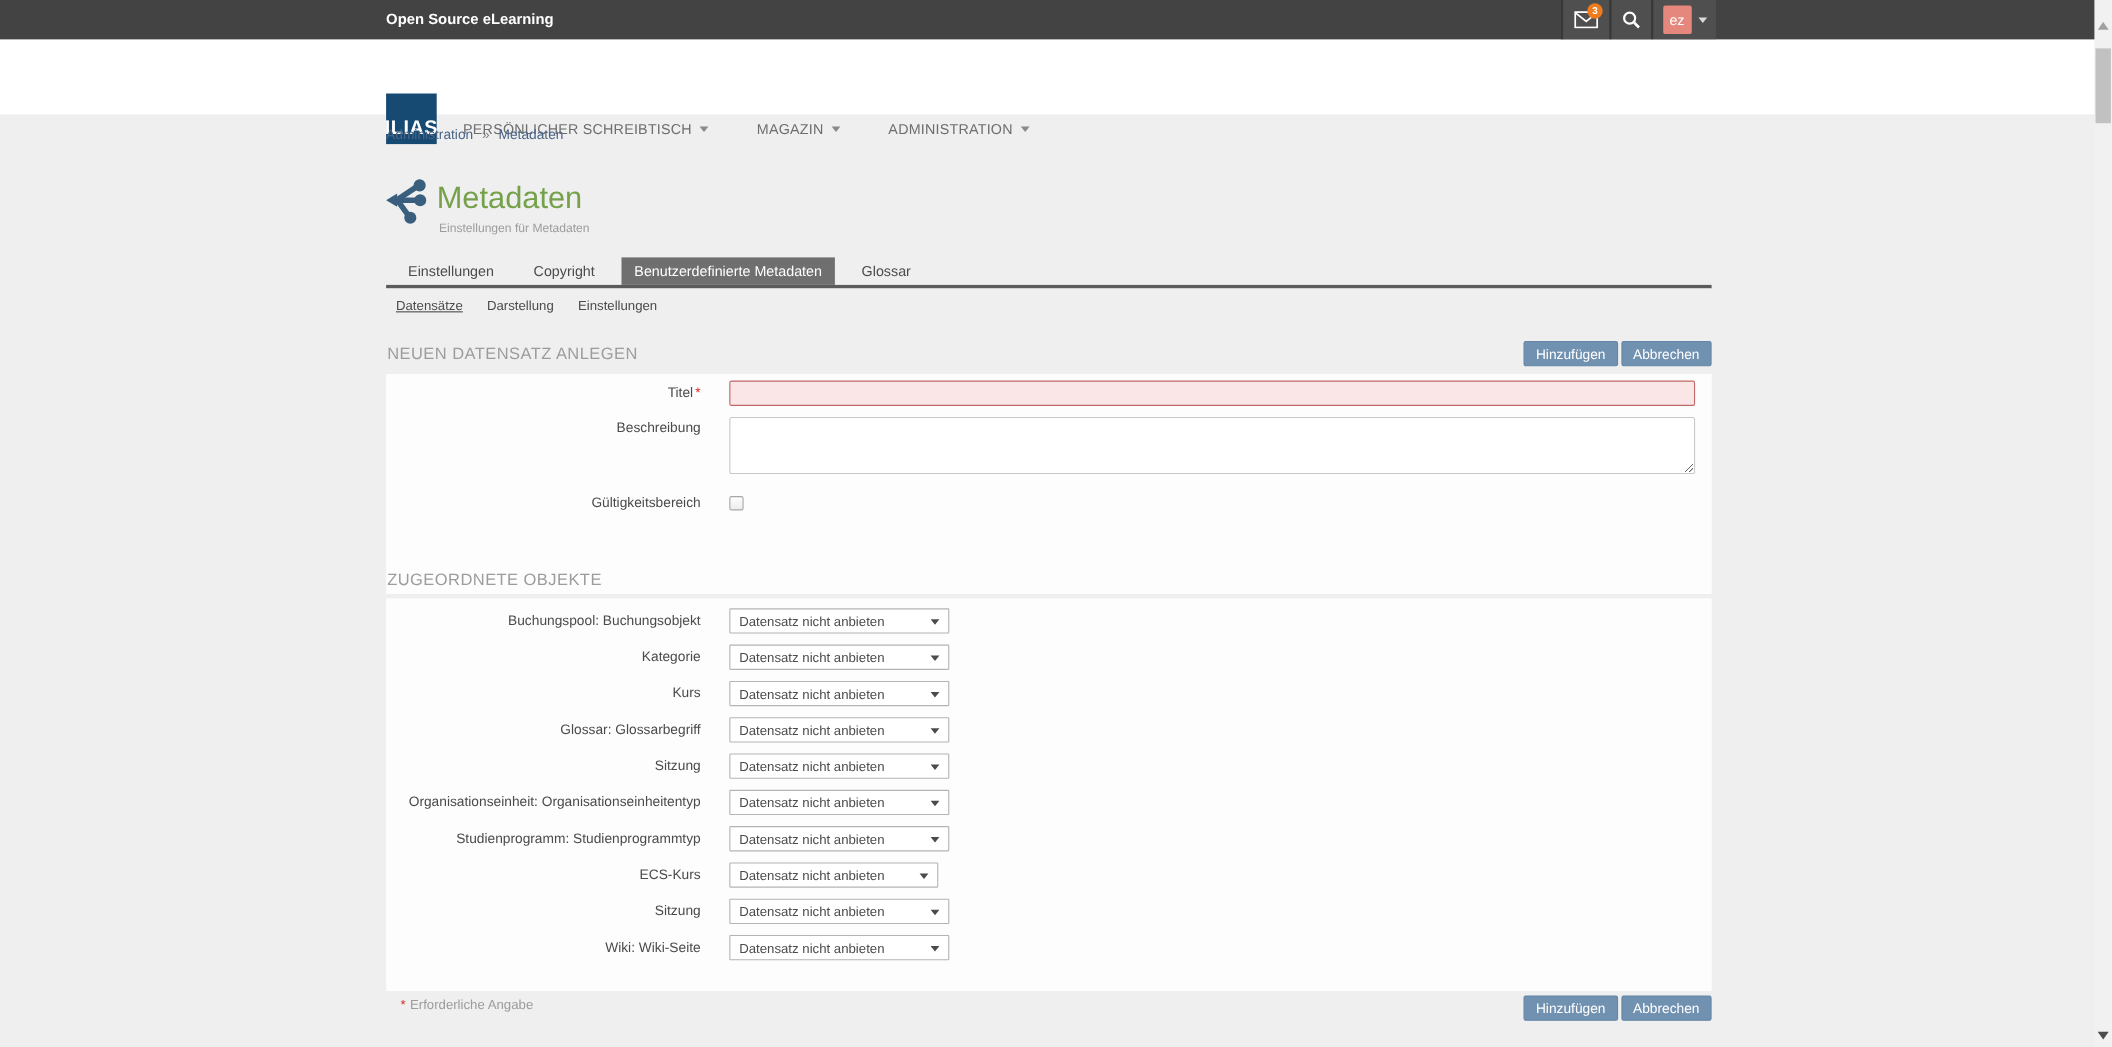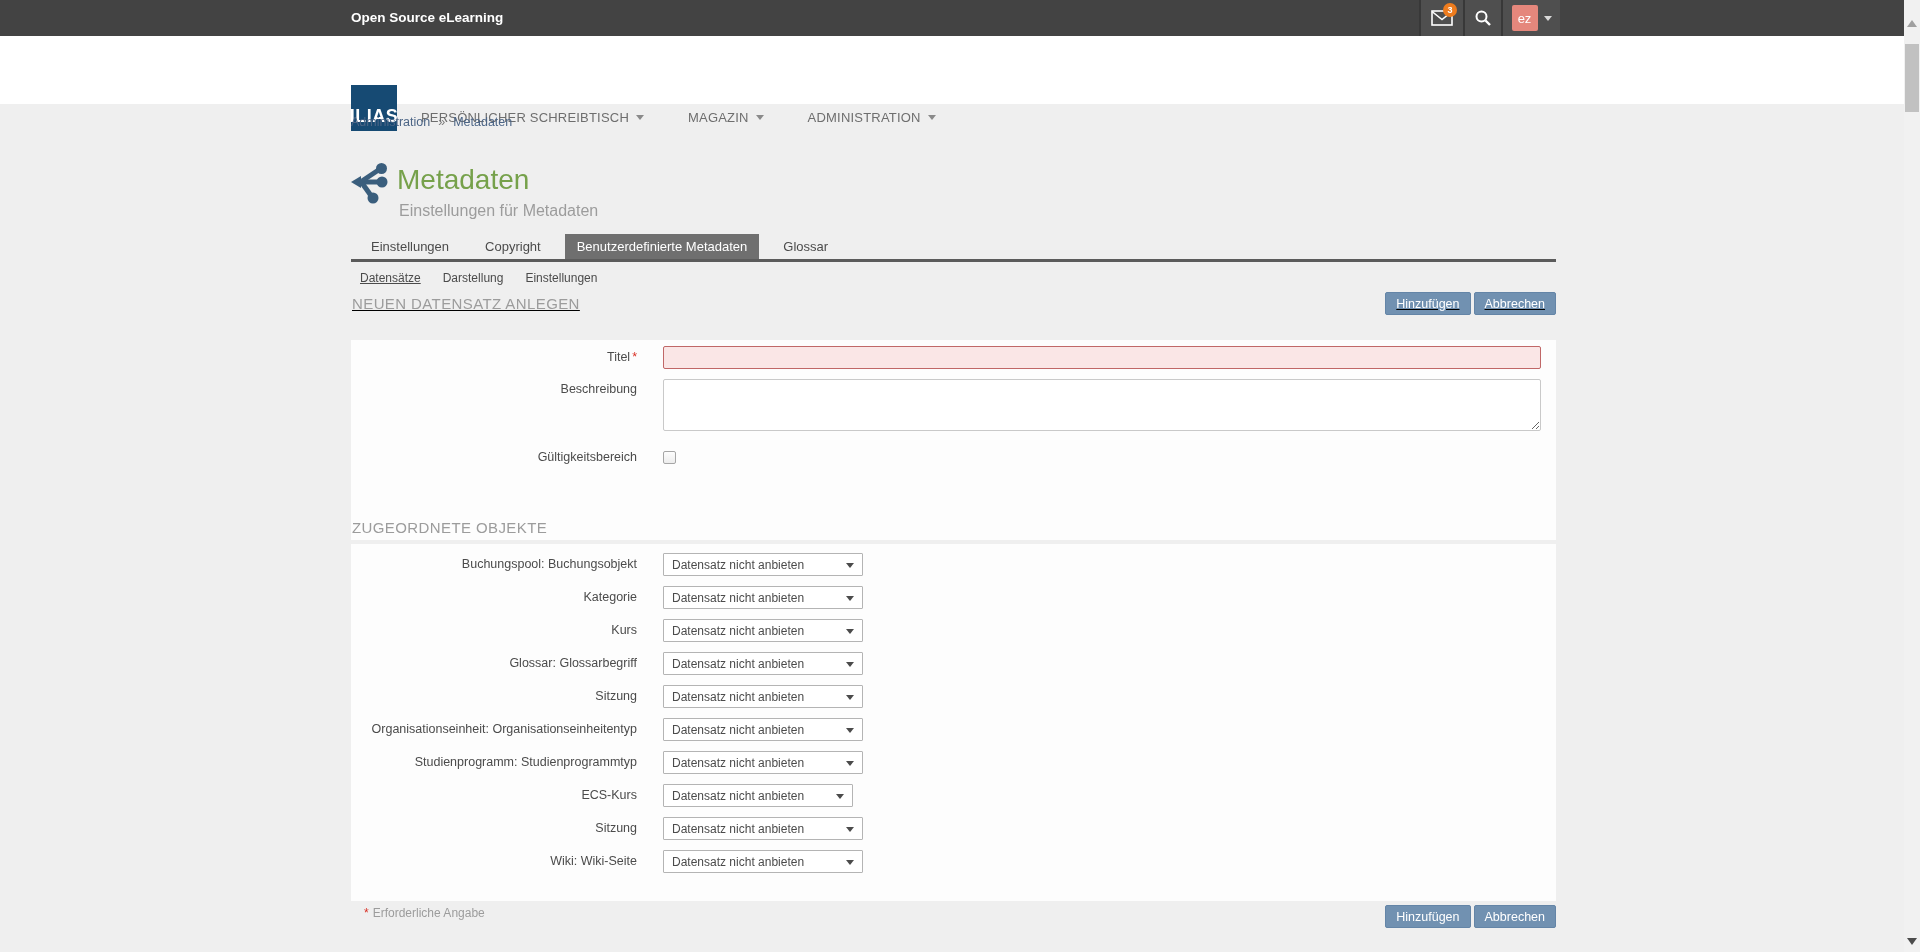--- a/index.html
+++ b/index.html
@@ -41,21 +41,21 @@
   .nav-item{display:flex;align-items:center;gap:7px;color:#6e6e6e;font-size:13px;letter-spacing:.2px;cursor:pointer;}
   .nav-caret{width:0;height:0;border-left:4px solid transparent;border-right:4px solid transparent;border-top:5px solid #8a8a8a;}
 
   
   .breadcrumb{position:absolute;left:351px;top:115px;font-size:12.5px;color:#7a7a7a;display:flex;gap:8px;}
   .crumb{color:#4c6586;cursor:pointer;}
 
   
   .title-icon{position:absolute;left:351px;top:161px;}
   .page-title{position:absolute;left:397px;top:164px;font-size:28px;color:var(--title-green);}
-  .page-subtitle{position:absolute;left:399px;top:202px;font-size:16px;color:var(--muted);}
+  .page-subtitle{position:absolute;left:399px;top:202px;font-size:11px;color:var(--muted);}
 
   
   .tabs{position:absolute;left:351px;top:236px;width:1205px;height:26px;display:flex;align-items:flex-end;border-bottom:3px solid #5b5b5b;padding-left:8px;}
   .tab{font-size:13px;color:var(--label-color);padding:5px 12px;margin-right:12px;cursor:pointer;white-space:nowrap;}
   .tab.active{background:var(--active-tab);color:#fff;}
   .subtabs{position:absolute;left:360px;top:271px;display:flex;gap:22px;}
   .subtab{font-size:12px;color:var(--label-color);cursor:pointer;}
   .subtab.active{text-decoration:underline;}
 
   
@@ -164,21 +164,21 @@
     <div class="tab">Copyright</div>
     <div class="tab active">Benutzerdefinierte Metadaten</div>
     <div class="tab">Glossar</div>
   </div>
 <div class="subtabs">
     <div class="subtab active">Datensätze</div>
     <div class="subtab">Darstellung</div>
     <div class="subtab">Einstellungen</div>
   </div>
 
-<div class="sec-row" style="top:292px;text-decoration:underline;">
+<div class="sec-row" style="top:310px;">
   <div class="sec-head">NEUEN DATENSATZ ANLEGEN</div>
   <div class="btn-group">
     <button class="btn">Hinzufügen</button>
     <button class="btn">Abbrechen</button>
   </div>
 </div>
 
 <div class="panel panel1">
   <div class="frow row-title">
     <div class="flabel" style="padding-top:3px;">

